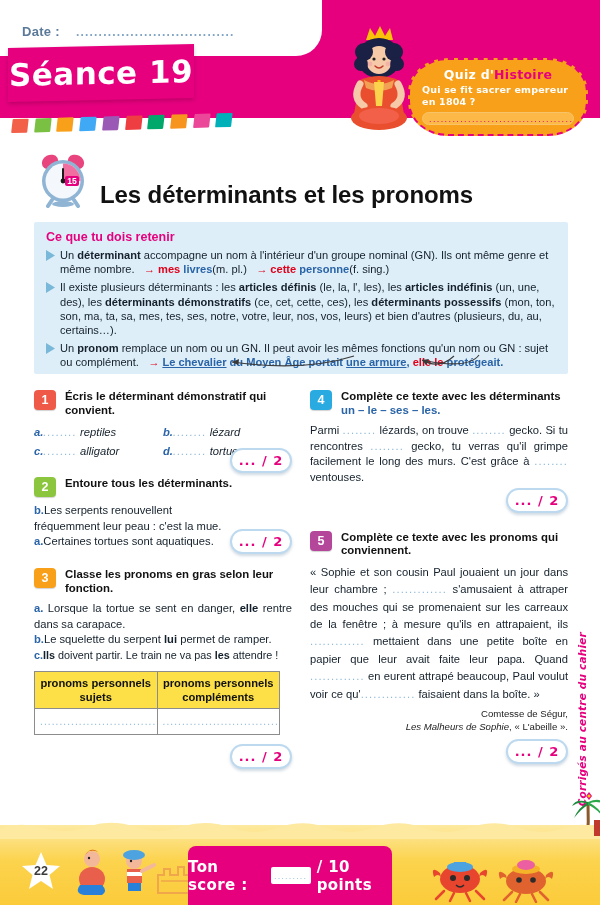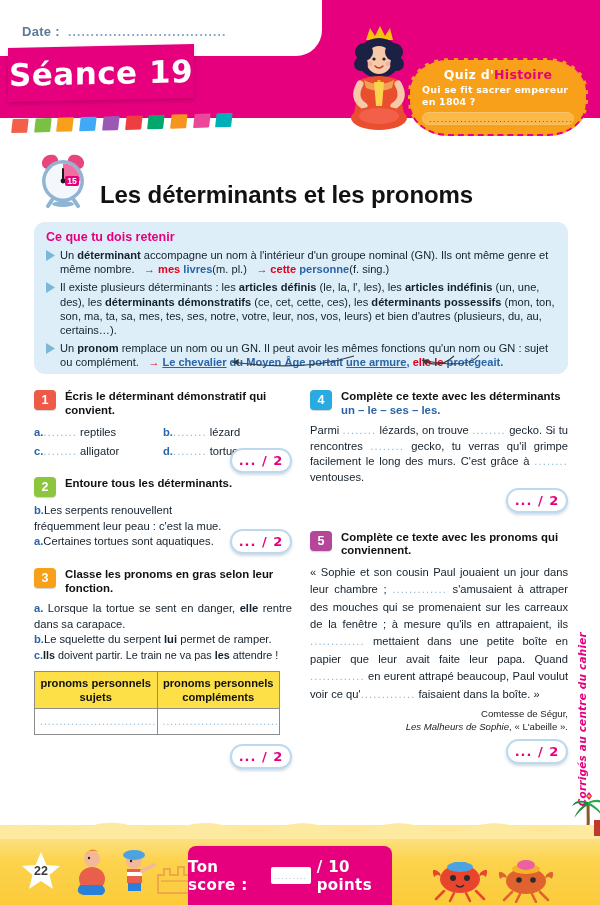--- a/index.html
+++ b/index.html
@@ -15,21 +15,21 @@
   #header {
     position:absolute; left:0; top:0; width:600px; height:118px;
     background:#e6007e;
   }
   #header-white-notch {
     position:absolute; left:0; top:0; width:322px; height:56px;
     background:#ffffff; border-bottom-right-radius:26px;
   }
   #date-line {
     position:absolute; left:22px; top:24px; width:220px; height:20px;
-    display:flex; align-items:baseline; gap:8px;
+    display:flex; align-items:baseline; gap:16px;
   }
   #date-label { color:#5b7a99; font-size:13px; font-weight:bold; letter-spacing:.3px; }
   #date-dots {
     flex:1; color:#7fa3c4; font-size:12px; letter-spacing:1.2px; overflow:hidden;
     white-space:nowrap; font-weight:bold;
   }
   #seance-tag {
     position:absolute; left:8px; top:46px; width:186px; height:54px;
     background:#e6007e; transform:skewY(-1.2deg);
     box-shadow:0 2px 4px rgba(0,0,0,.18);
@@ -84,21 +84,21 @@
     color:#e6007e; font-size:28px; font-weight:bold; letter-spacing:0;
   }
   #title-sub {
     position:absolute; left:66px; top:33px;
     font-size:24px; font-weight:bold; color:#111111; letter-spacing:-.1px;
   }
 
   
   #lesson {
     position:absolute; left:34px; top:222px; width:534px; height:152px;
-    background:#ddeef8; border-radius:11px; padding:8px 12px 16px 12px;
+    background:#ddeef8; border-radius:2px; padding:8px 12px 16px 12px;
   }
   #lesson-title {
     color:#e6007e; font-weight:bold; font-size:12.5px; margin-bottom:4px;
   }
   .bullet-row { display:flex; margin-bottom:4px; }
   .bullet-arrow {
     flex:0 0 11px; margin-top:2px; margin-right:3px;
   }
   .bullet-arrow svg { display:block; }
   .bullet-text { flex:1; font-size:11.1px; line-height:14.2px; color:#14202b; }
@@ -123,21 +123,21 @@
   .ex-title {
     flex:1; font-size:11.4px; font-weight:bold; line-height:13.6px; color:#111;
   }
   .ex-title .hl { color:#2a64a8; }
   .ex-body { font-size:11.2px; line-height:15.6px; color:#14202b; }
   .ex-body .lbl { color:#2a64a8; font-weight:bold; }
   .ex-body b { font-weight:bold; }
   .dots { color:#8fb9d8; letter-spacing:1.1px; }
   .justified { text-align:justify; }
 
-  .two-col-items { display:flex; flex-wrap:wrap; }
+  .two-col-items { display:flex; flex-wrap:wrap;font-style:italic; }
   .two-col-items > div { width:50%; line-height:19px; font-size:11.2px; }
 
   
   .score-pill {
     width:62px; height:25px; border-radius:14px;
     border:2px solid #bcd9ef; background:#ffffff;
     display:flex; align-items:center; justify-content:center;
     font-size:13px; font-weight:bold; color:#e6007e;
     font-family:"DejaVu Sans", sans-serif; letter-spacing:1px;
     box-shadow:0 2px 3px rgba(120,150,175,.35);

